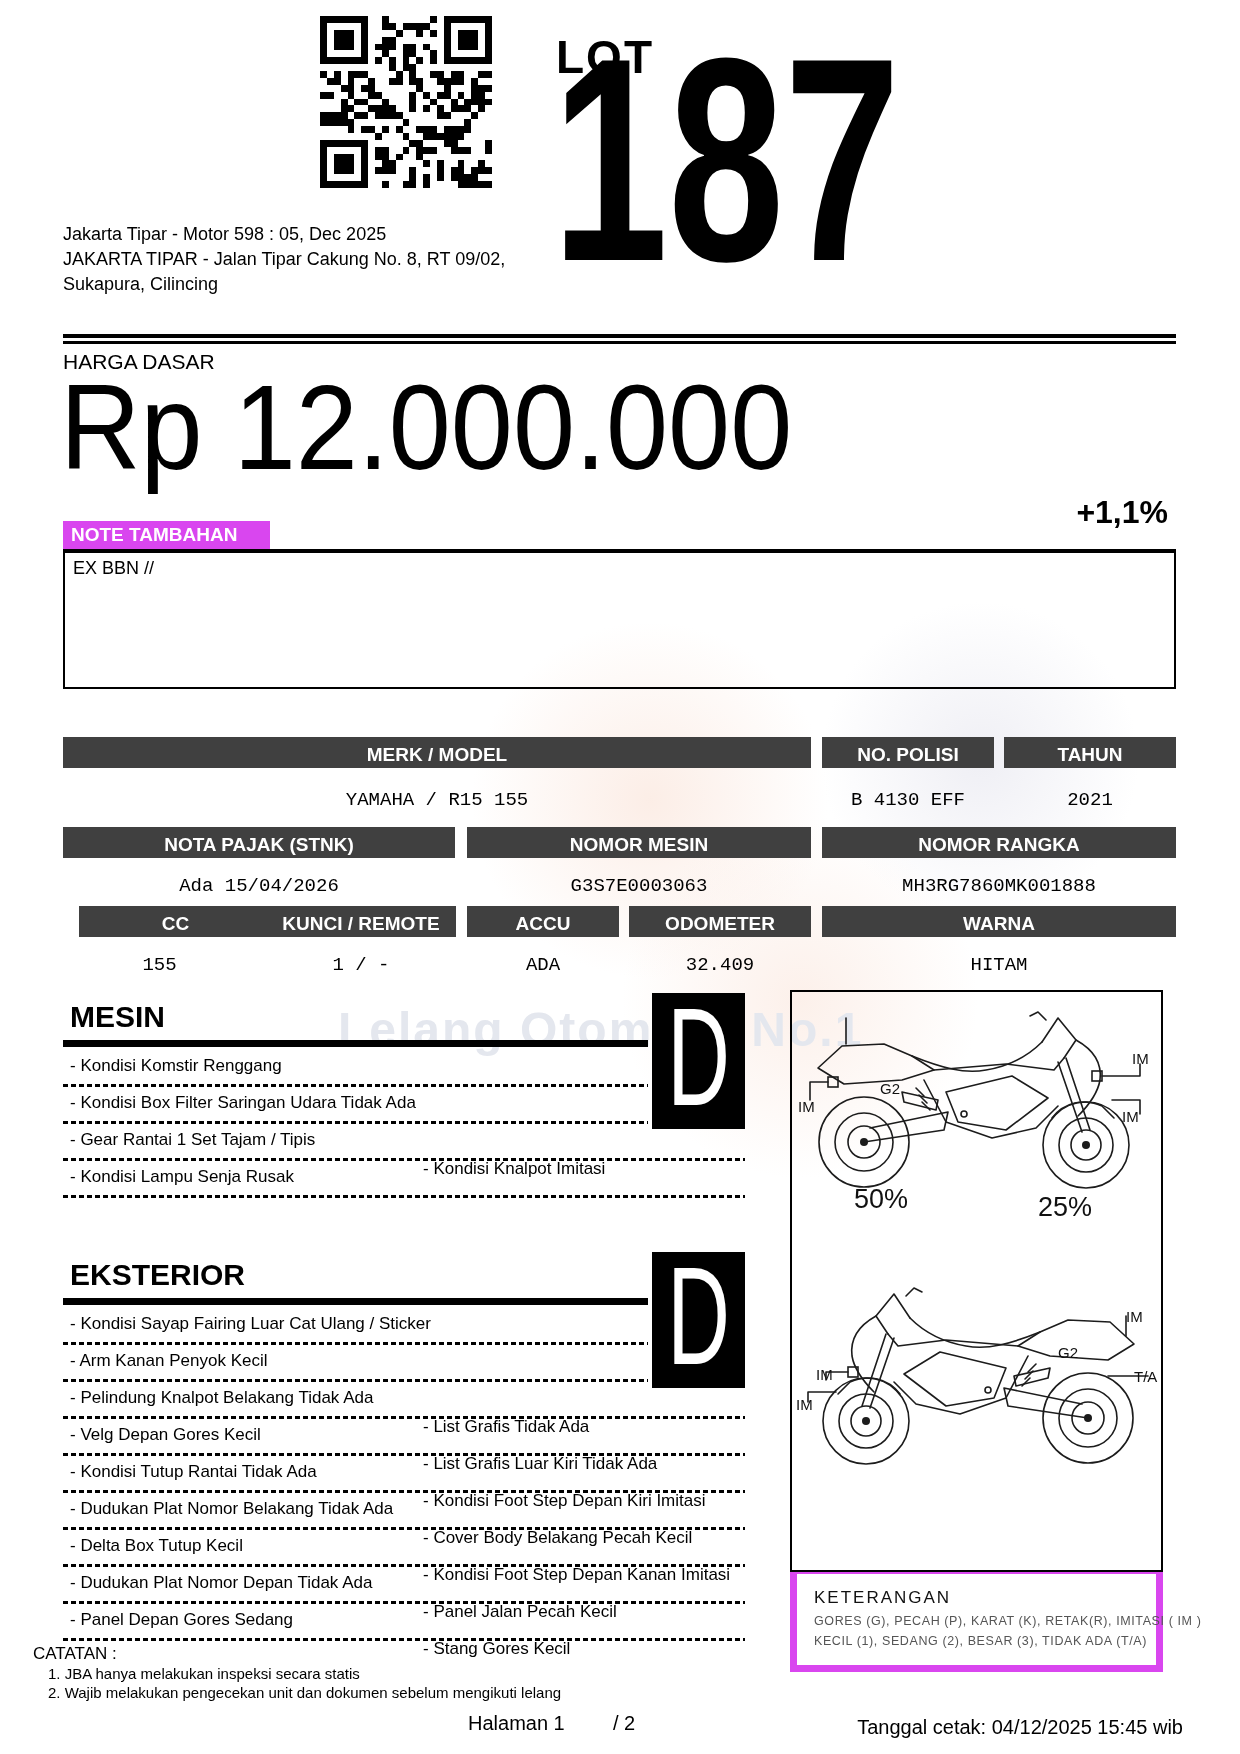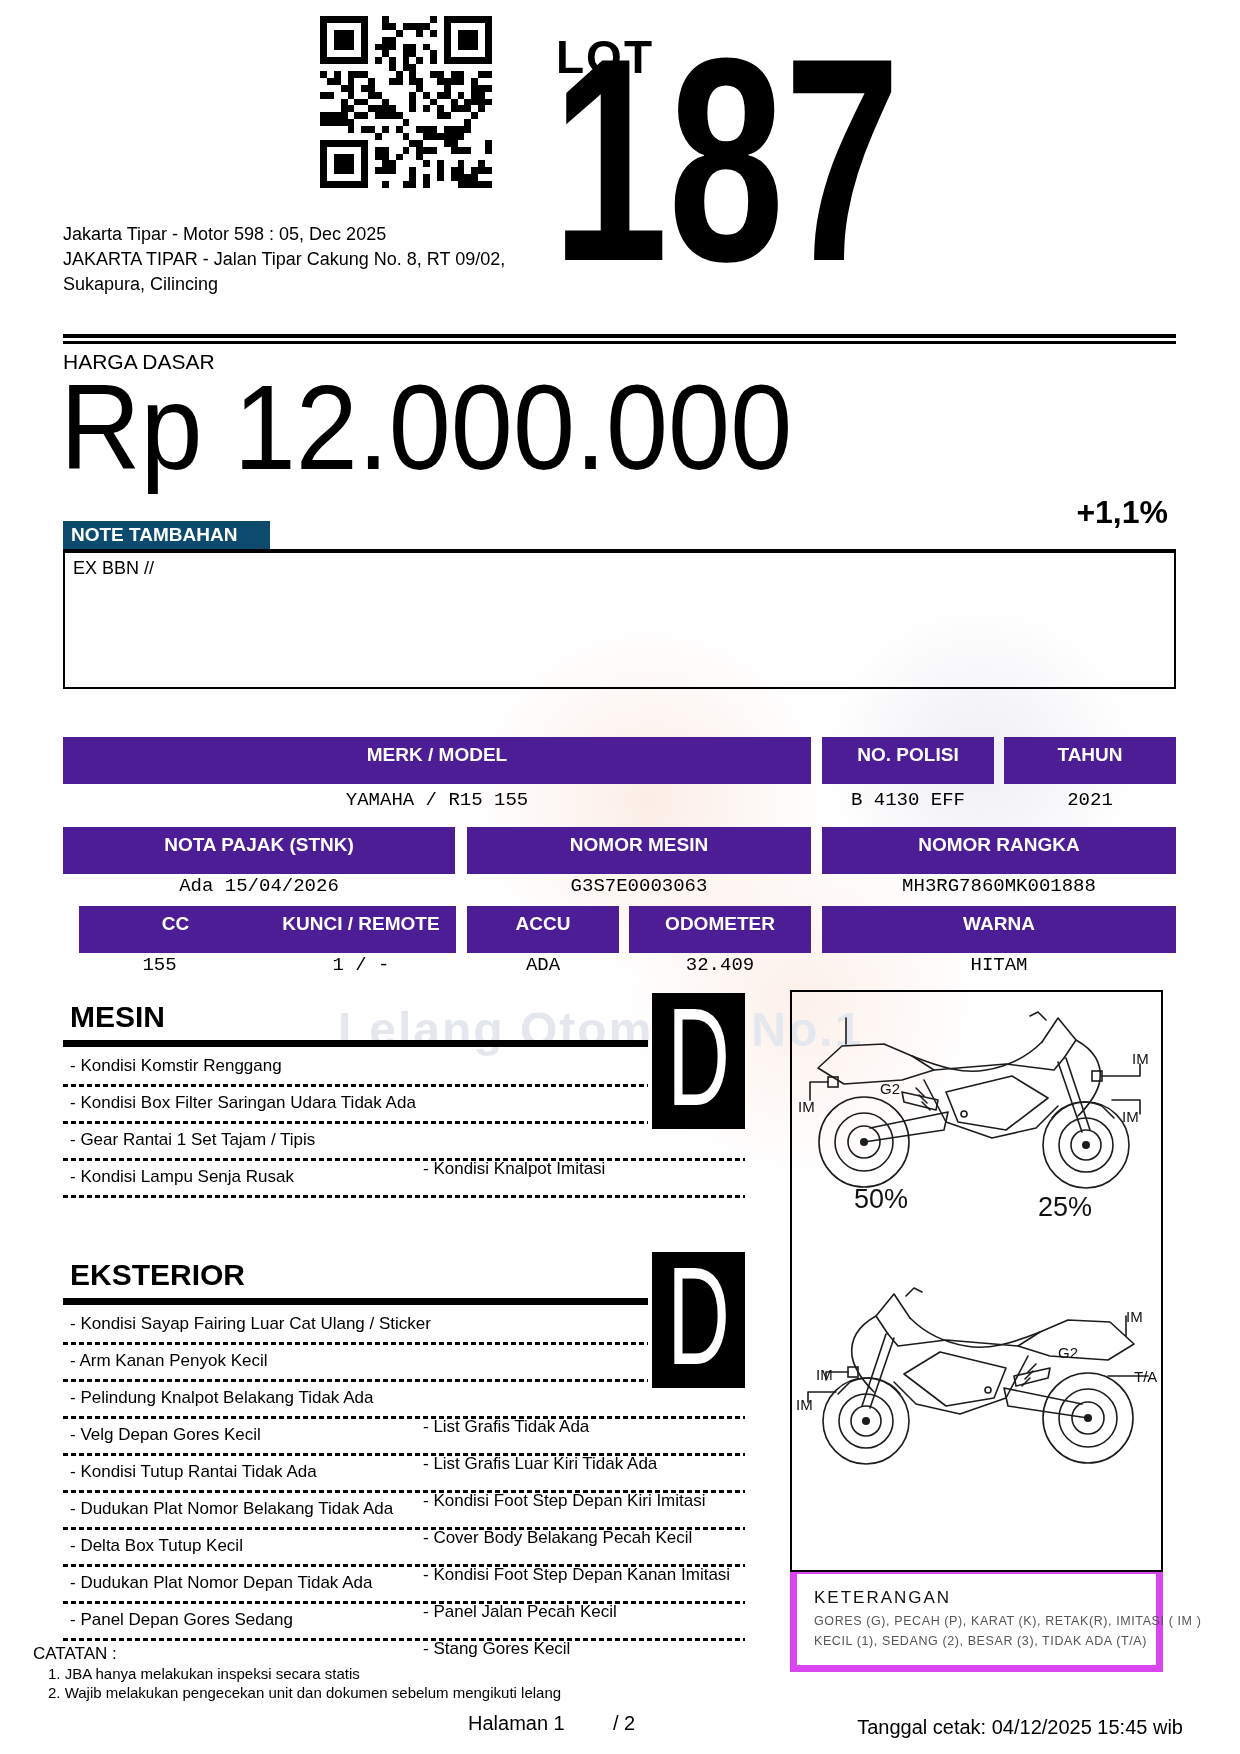--- a/index.html
+++ b/index.html
@@ -36,28 +36,28 @@
   .rule-double { left:63px; top:334px; width:1113px; height:10px;
     border-top:4px solid #000; border-bottom:3px solid #000; z-index:2; }
 
   .harga-label { left:63px; top:350px; font-size:21px; z-index:2; }
   .harga-value { left:60px; top:364px; font-size:120px; font-weight:400; line-height:1.05;
     transform:scaleX(.93); transform-origin:left top; white-space:nowrap; z-index:2; }
   .harga-change { left:1018px; top:446px; width:150px; text-align:right;
     font-size:32px; font-weight:bold; z-index:2;margin-top:48px; }
 
   
-  .note-tab { left:63px; top:521px; width:207px; height:28px; background:#0c4a6e; color:#fff;
+  .note-tab { left:63px; top:521px; width:207px; height:28px; background:#d946ef; color:#fff;
     font-size:19px; font-weight:bold; line-height:28px; padding-left:8px; z-index:3; }
   .note-box { left:63px; top:549px; width:1113px; height:140px;
     border:2px solid #000; border-top-width:4px; z-index:2; }
   .note-content { padding:5px 8px; font-size:18px; }
 
   
-  .spec-h { position:absolute; background:#4c1d95; color:#fff; height:47px; line-height:35px;
+  .spec-h { position:absolute; background:#404040; color:#fff; height:31px; line-height:35px;
     text-align:center; font-size:19px; font-weight:bold; z-index:2; }
   .spec-v { position:absolute; height:40px; line-height:40px; text-align:center; font-size:19px; z-index:2;font-family:Liberation Mono, monospace; }
 
   
   .sec-title { position:absolute; font-size:30px; font-weight:bold; z-index:2; }
   .sec-rule { position:absolute; height:7px; background:#000; z-index:2; }
   .items { position:absolute; z-index:2; }
   .item-row { position:relative; height:37px; }
   .item-row .dotline { position:absolute; left:0; bottom:0; height:3px; width:585px;
     background:repeating-linear-gradient(90deg, #000 0 5px, transparent 5px 8px); }

